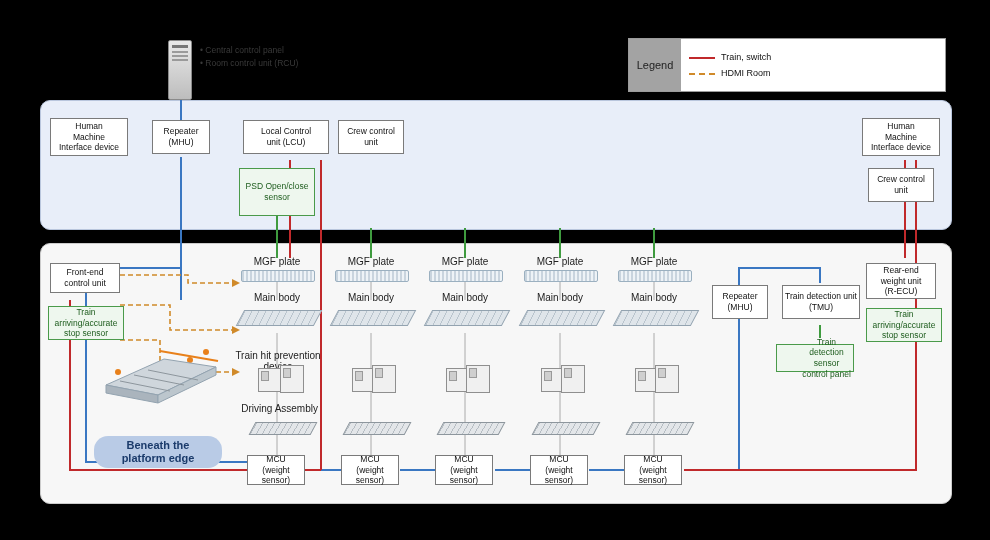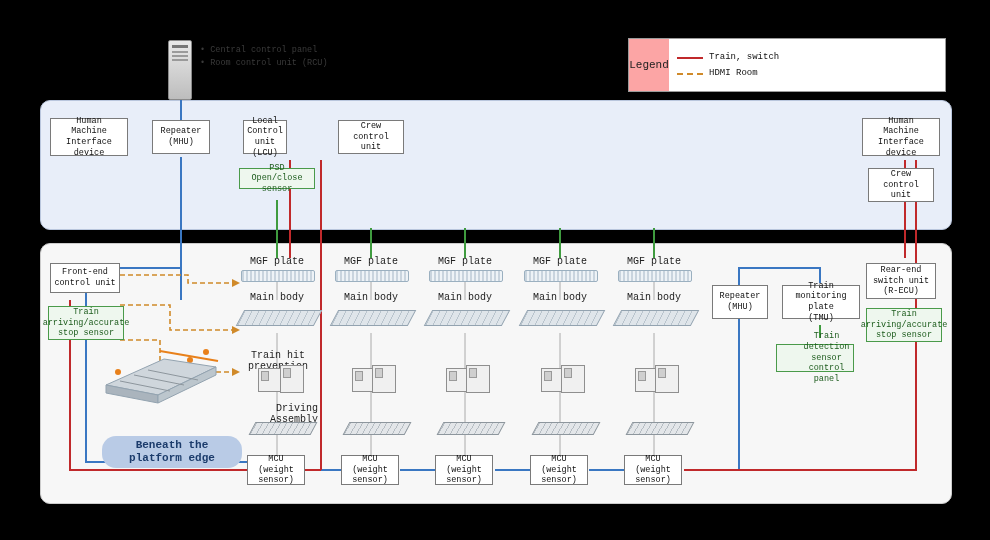--- a/index.html
+++ b/index.html
@@ -1,39 +1,39 @@
 <!DOCTYPE html>
 <html><head>
 <meta charset="utf-8">
 <style>
   html,body{margin:0;padding:0;background:#000;}
   #root{
     position:relative;width:990px;height:540px;background:#000;
-    font-family:Liberation Mono, monospace;overflow:hidden;
+    font-family:Liberation Sans, sans-serif;overflow:hidden;
   }
   .canvas{position:absolute;left:0;top:0;width:990px;height:540px;}
   svg.wires{position:absolute;left:0;top:0;width:990px;height:540px;pointer-events:none;}
 
   
   .platform-panel{
     position:absolute;left:40px;top:100px;width:910px;height:128px;
     background:#e8eef9;border:1px solid #b9c6dd;border-radius:10px;
   }
   .beneath-panel{
     position:absolute;left:40px;top:243px;width:910px;height:259px;
     background:#f7f7f7;border:1px solid #cccccc;border-radius:10px;
   }
 
   
   .legend{
     position:absolute;left:628px;top:38px;width:316px;height:52px;
     background:#ffffff;border:1px solid #9b9b9b;display:flex;align-items:stretch;
   }
   .legend-label{
-    width:40px;background:#fca5a5;display:flex;align-items:center;justify-content:center;
+    width:52px;background:#a3a3a3;display:flex;align-items:center;justify-content:center;
     font-size:11px;color:#222;
   }
   .legend-items{flex:1;display:flex;padding:4px 6px 4px 8px;gap:10px;}
   .legend-col{display:flex;flex-direction:column;justify-content:center;gap:6px;flex:1;}
   .legend-row{display:flex;align-items:flex-start;gap:6px;font-size:9px;line-height:1.15;color:#111;}
   .lg-line{width:26px;height:0;border-top:2px solid #000;margin-top:5px;flex:none;}
   .lg-eth{border-top:2px solid #3a77c2;}
   .lg-cop{border-top:2px solid #c0292b;}
   .lg-sen{border-top:2px solid #c0292b;}
   .lg-hdmi{border-top:2px dashed #d08a2a;}
@@ -192,57 +192,57 @@
             <span>Train, switch</span>
           </div>
           <div class="legend-row">
             <span class="lg-line lg-hdmi"></span>
             <span>HDMI Room</span>
           </div>
         </div>
       </div>
     </div>
 
-    <div class="pill" style="left:102px;top:436px;width:140px;height:32px;white-space:pre-line;">Beneath the
+    <div class="pill" style="left:94px;top:436px;width:128px;height:32px;white-space:pre-line;">Beneath the
 platform edge</div>
 
     <div class="box" style="left:50px;top:118px;width:78px;height:38px;white-space:pre-line;">Human
 Machine
 Interface device</div>
     <div class="box" style="left:152px;top:120px;width:58px;height:34px;white-space:pre-line;">Repeater
 (MHU)</div>
-    <div class="box" style="left:243px;top:120px;width:44px;height:34px;white-space:pre-line;">Local  Control
+    <div class="box" style="left:243px;top:120px;width:86px;height:34px;white-space:pre-line;">Local  Control
 unit (LCU)</div>
     <div class="box" style="left:338px;top:120px;width:66px;height:34px;white-space:pre-line;">Crew control
 unit</div>
     <div class="box" style="left:862px;top:118px;width:78px;height:38px;white-space:pre-line;">Human
 Machine
 Interface device</div>
 
-    <div class="box green" style="left:239px;top:168px;width:76px;height:21px;white-space:pre-line;">PSD Open/close
+    <div class="box green" style="left:239px;top:168px;width:76px;height:48px;white-space:pre-line;">PSD Open/close
 sensor</div>
     <div class="box" style="left:868px;top:168px;width:66px;height:34px;white-space:pre-line;">Crew control
 unit</div>
 
     <div class="box" style="left:50px;top:263px;width:70px;height:30px;white-space:pre-line;">Front-end
 control unit</div>
     <div class="box green" style="left:48px;top:306px;width:76px;height:34px;white-space:pre-line;">Train
 arriving/accurate
 stop sensor</div>
 
     <div class="box" style="left:866px;top:263px;width:70px;height:36px;white-space:pre-line;">Rear-end
-switch unit
+weight unit
 (R-ECU)</div>
     <div class="box green" style="left:866px;top:308px;width:76px;height:34px;white-space:pre-line;">Train
 arriving/accurate
 stop sensor</div>
 
     <div class="box" style="left:712px;top:285px;width:56px;height:34px;white-space:pre-line;">Repeater
 (MHU)</div>
-    <div class="box" style="left:782px;top:285px;width:78px;height:34px;white-space:pre-line;">Train monitoring plate
+    <div class="box" style="left:782px;top:285px;width:78px;height:34px;white-space:pre-line;">Train detection unit
 (TMU)</div>
     <div class="box green" style="left:776px;top:344px;width:78px;height:28px;white-space:pre-line;padding-left:25px;">Train detection
 sensor control panel</div>
 
     <div class="safety-mgf">
       <svg width="120" height="62" xmlns="http://www.w3.org/2000/svg">
         <polygon points="6,40 64,14 116,22 58,50" fill="#cfd6dc" stroke="#93a3b0" stroke-width="1"></polygon>
         <polygon points="6,40 58,50 58,58 6,48" fill="#aab4bd" stroke="#93a3b0" stroke-width="1"></polygon>
         <polygon points="58,50 116,22 116,30 58,58" fill="#bcc6cd" stroke="#93a3b0" stroke-width="1"></polygon>
         <g stroke="#8d969d" stroke-width="1">

